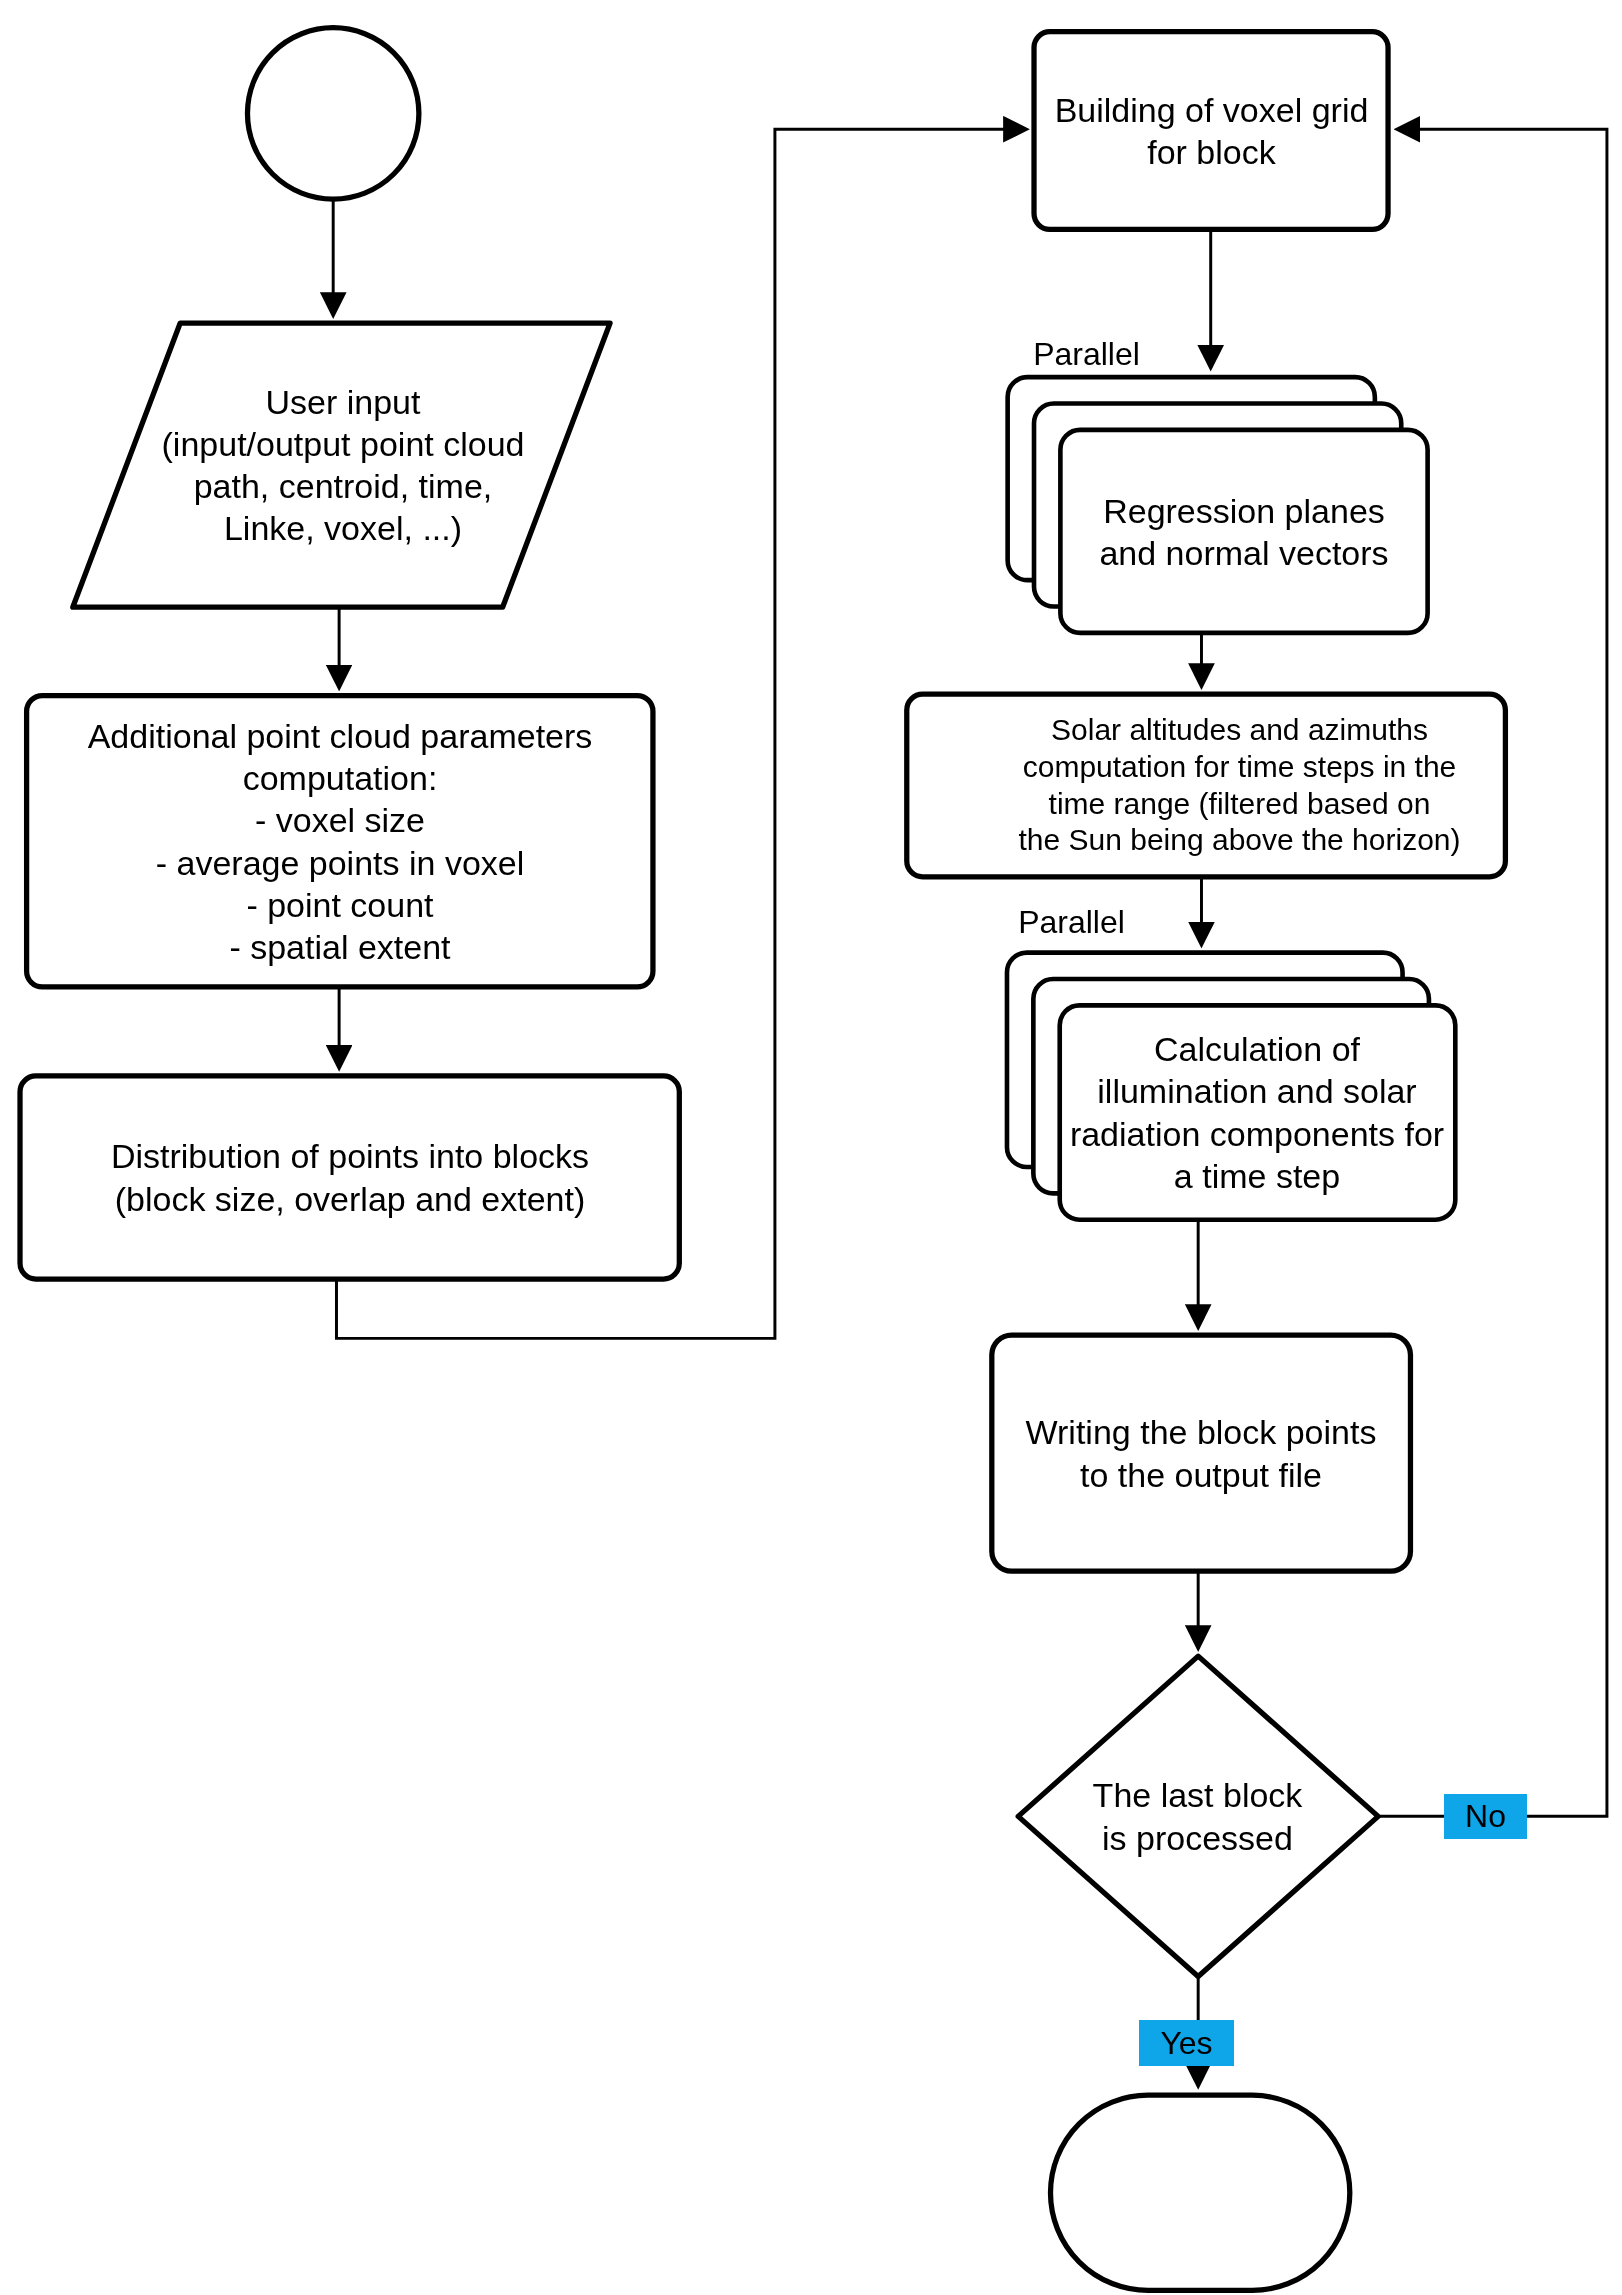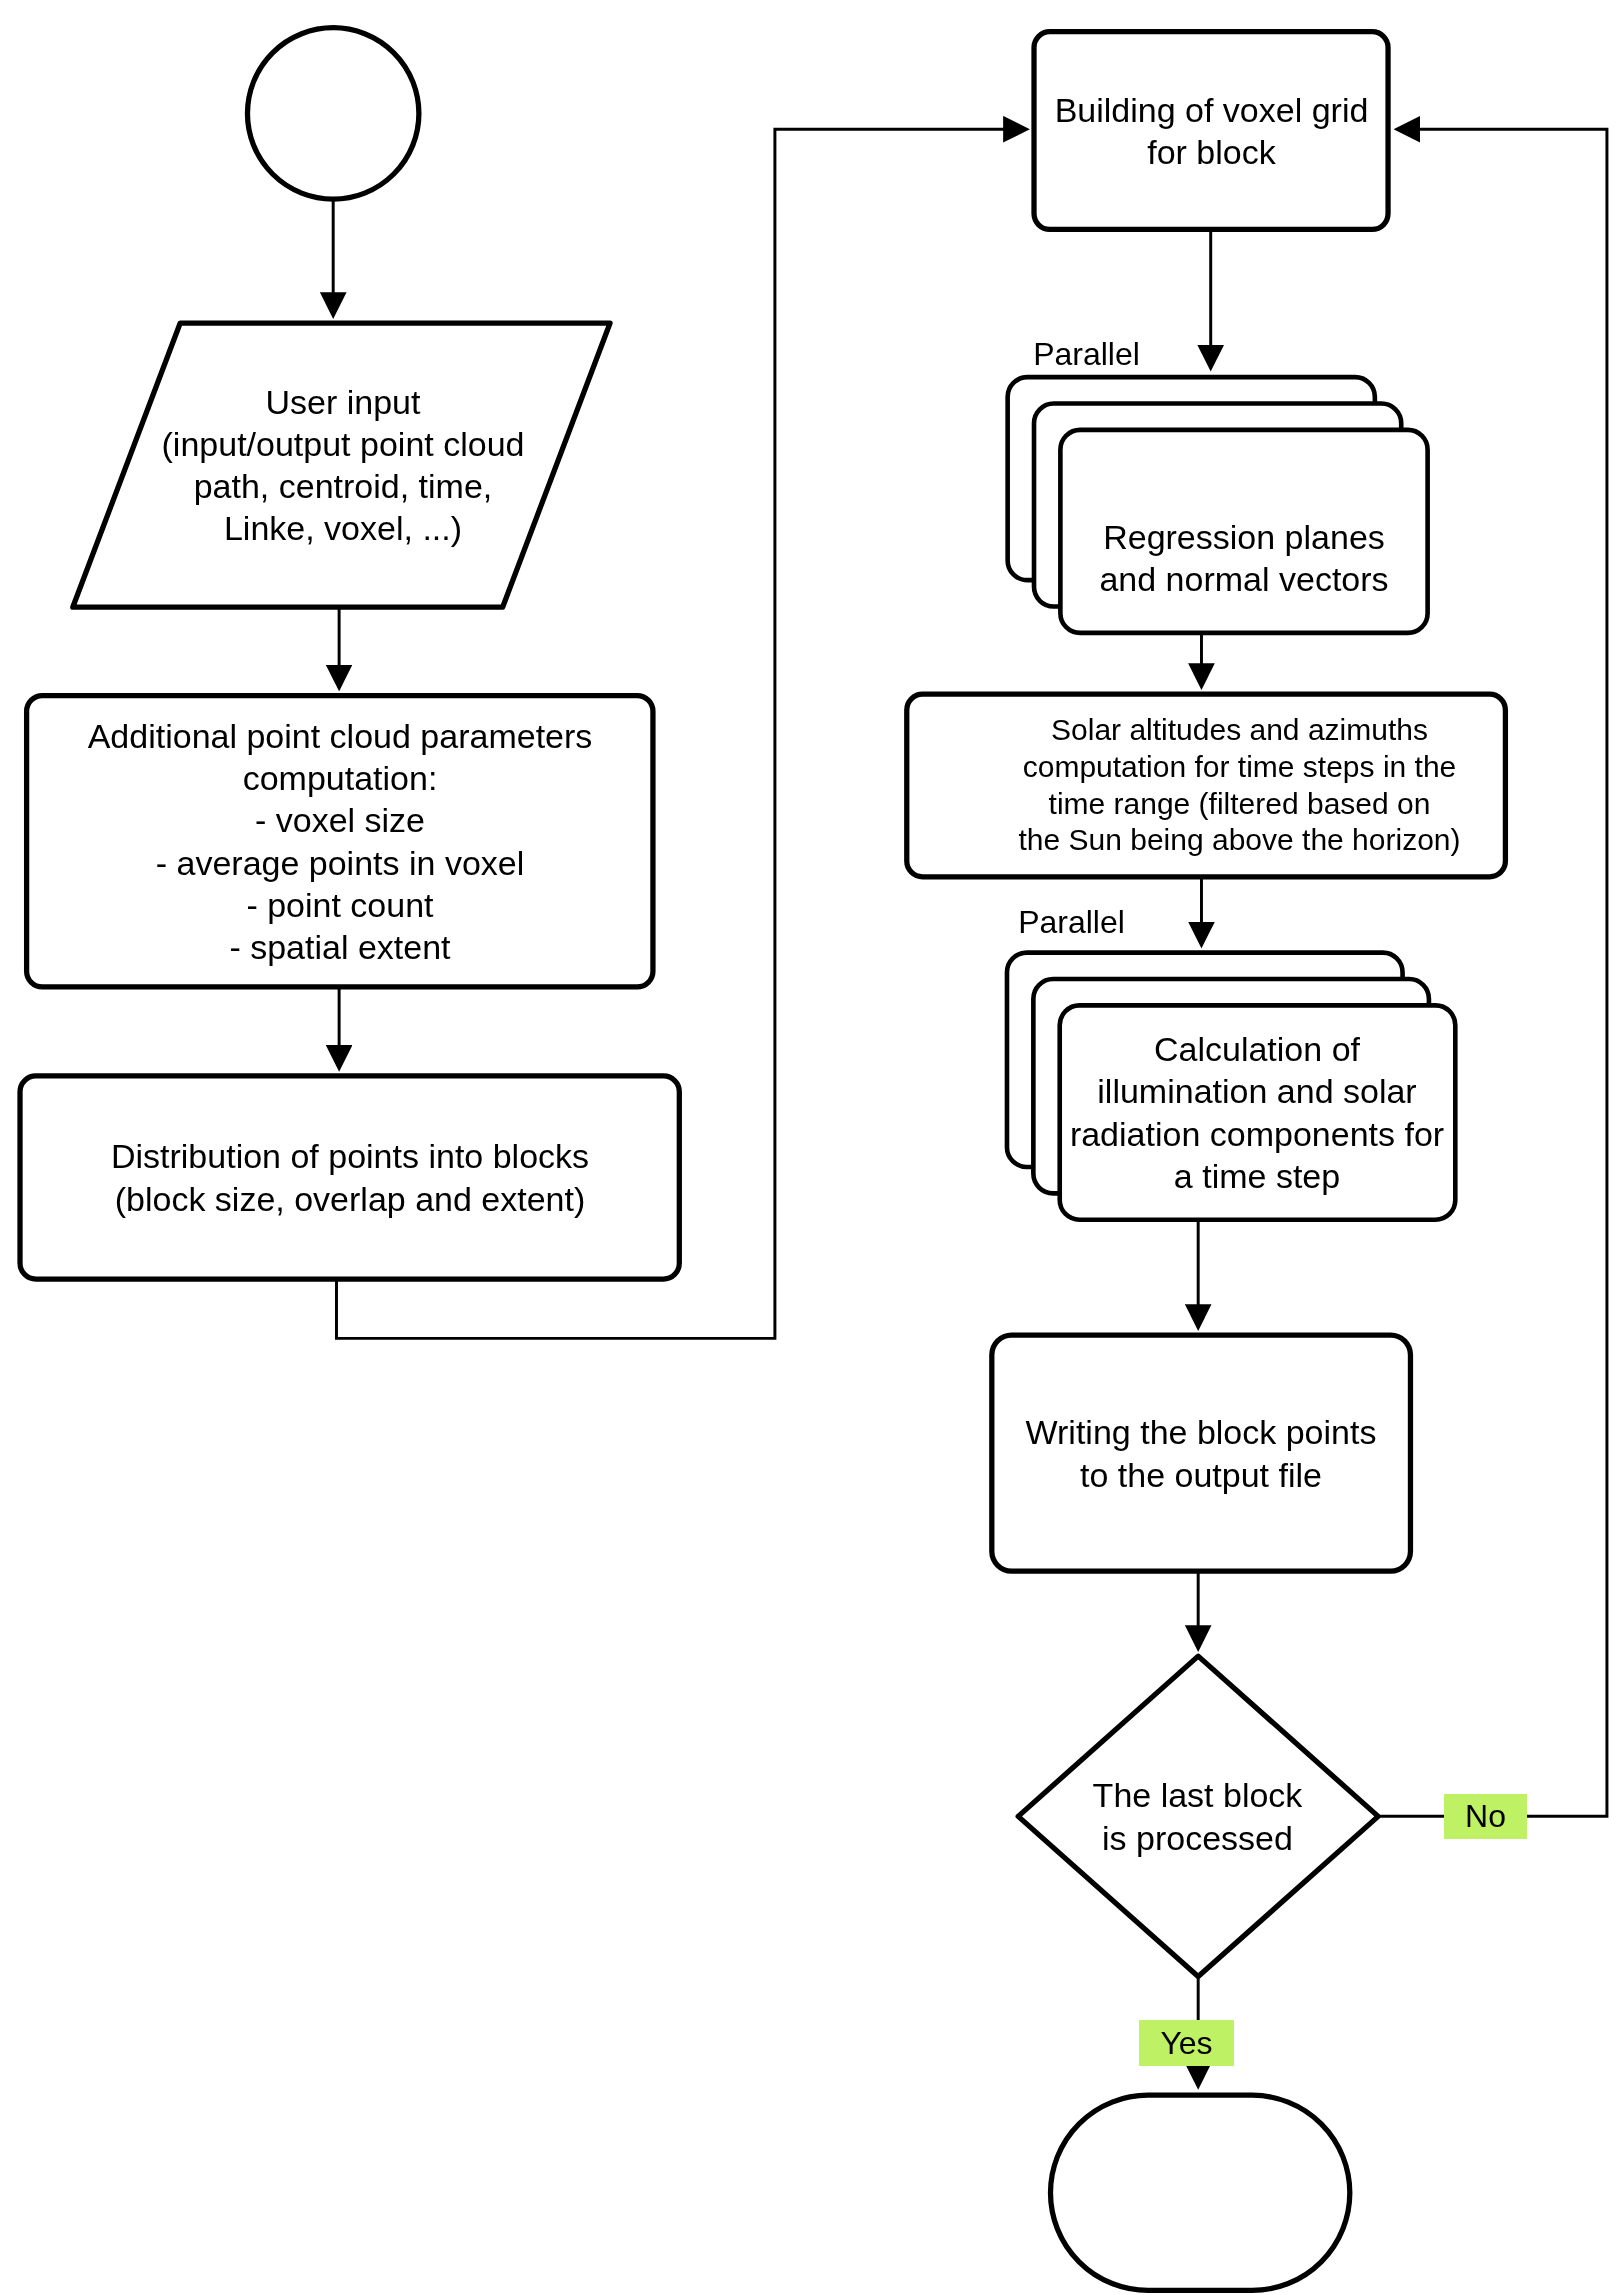--- a/index.html
+++ b/index.html
@@ -46,21 +46,21 @@
   .edge-label {
     position: absolute;
     display: flex;
     align-items: center;
     justify-content: center;
     text-align: center;
     color: #000000;
     font-size: 32px;
   }
   .edge-label.on-line {
-    background: #bef264;
+    background: #0ea5e9;
   }
 </style>
 </head>
 <body>
 
 <div id="canvas">
 
   <svg id="diagram-svg" viewBox="0 0 2461 3481" xmlns="http://www.w3.org/2000/svg">
     <defs>
       <marker id="arrow" viewBox="0 0 10 10" refX="8.6" refY="5" markerWidth="9" markerHeight="9" orient="auto-start-reverse">
@@ -131,21 +131,21 @@
 - spatial extent</div>
 
   <div class="node-label" style="left:40px; top:1088px; width:620px; height:179px;">Distribution of points into blocks
 (block size, overlap and extent)</div>
 
   <div class="node-label" style="left:1041px; top:40px; width:341px; height:182px;">Building of voxel grid
 for block</div>
 
   <div class="edge-label" style="left:1014px; top:334px; width:145px; height:41px;">Parallel</div>
 
-  <div class="node-label" style="left:1067px; top:463px; width:354px; height:190px;">Regression planes
+  <div class="node-label" style="left:1067px; top:437px; width:354px; height:190px;">Regression planes
 and normal vectors</div>
 
   <div class="node-label" style="left:950px; top:700px; width:579px; height:171px; line-height:1.22; font-size:30px;">Solar altitudes and azimuths
 computation for time steps in the
 time range (filtered based on
 the Sun being above the horizon)</div>
 
   <div class="edge-label" style="left:999px; top:902px; width:145px; height:41px;">Parallel</div>
 
   <div class="node-label" style="left:1066px; top:1012px; width:382px; height:201px;">Calculation of

